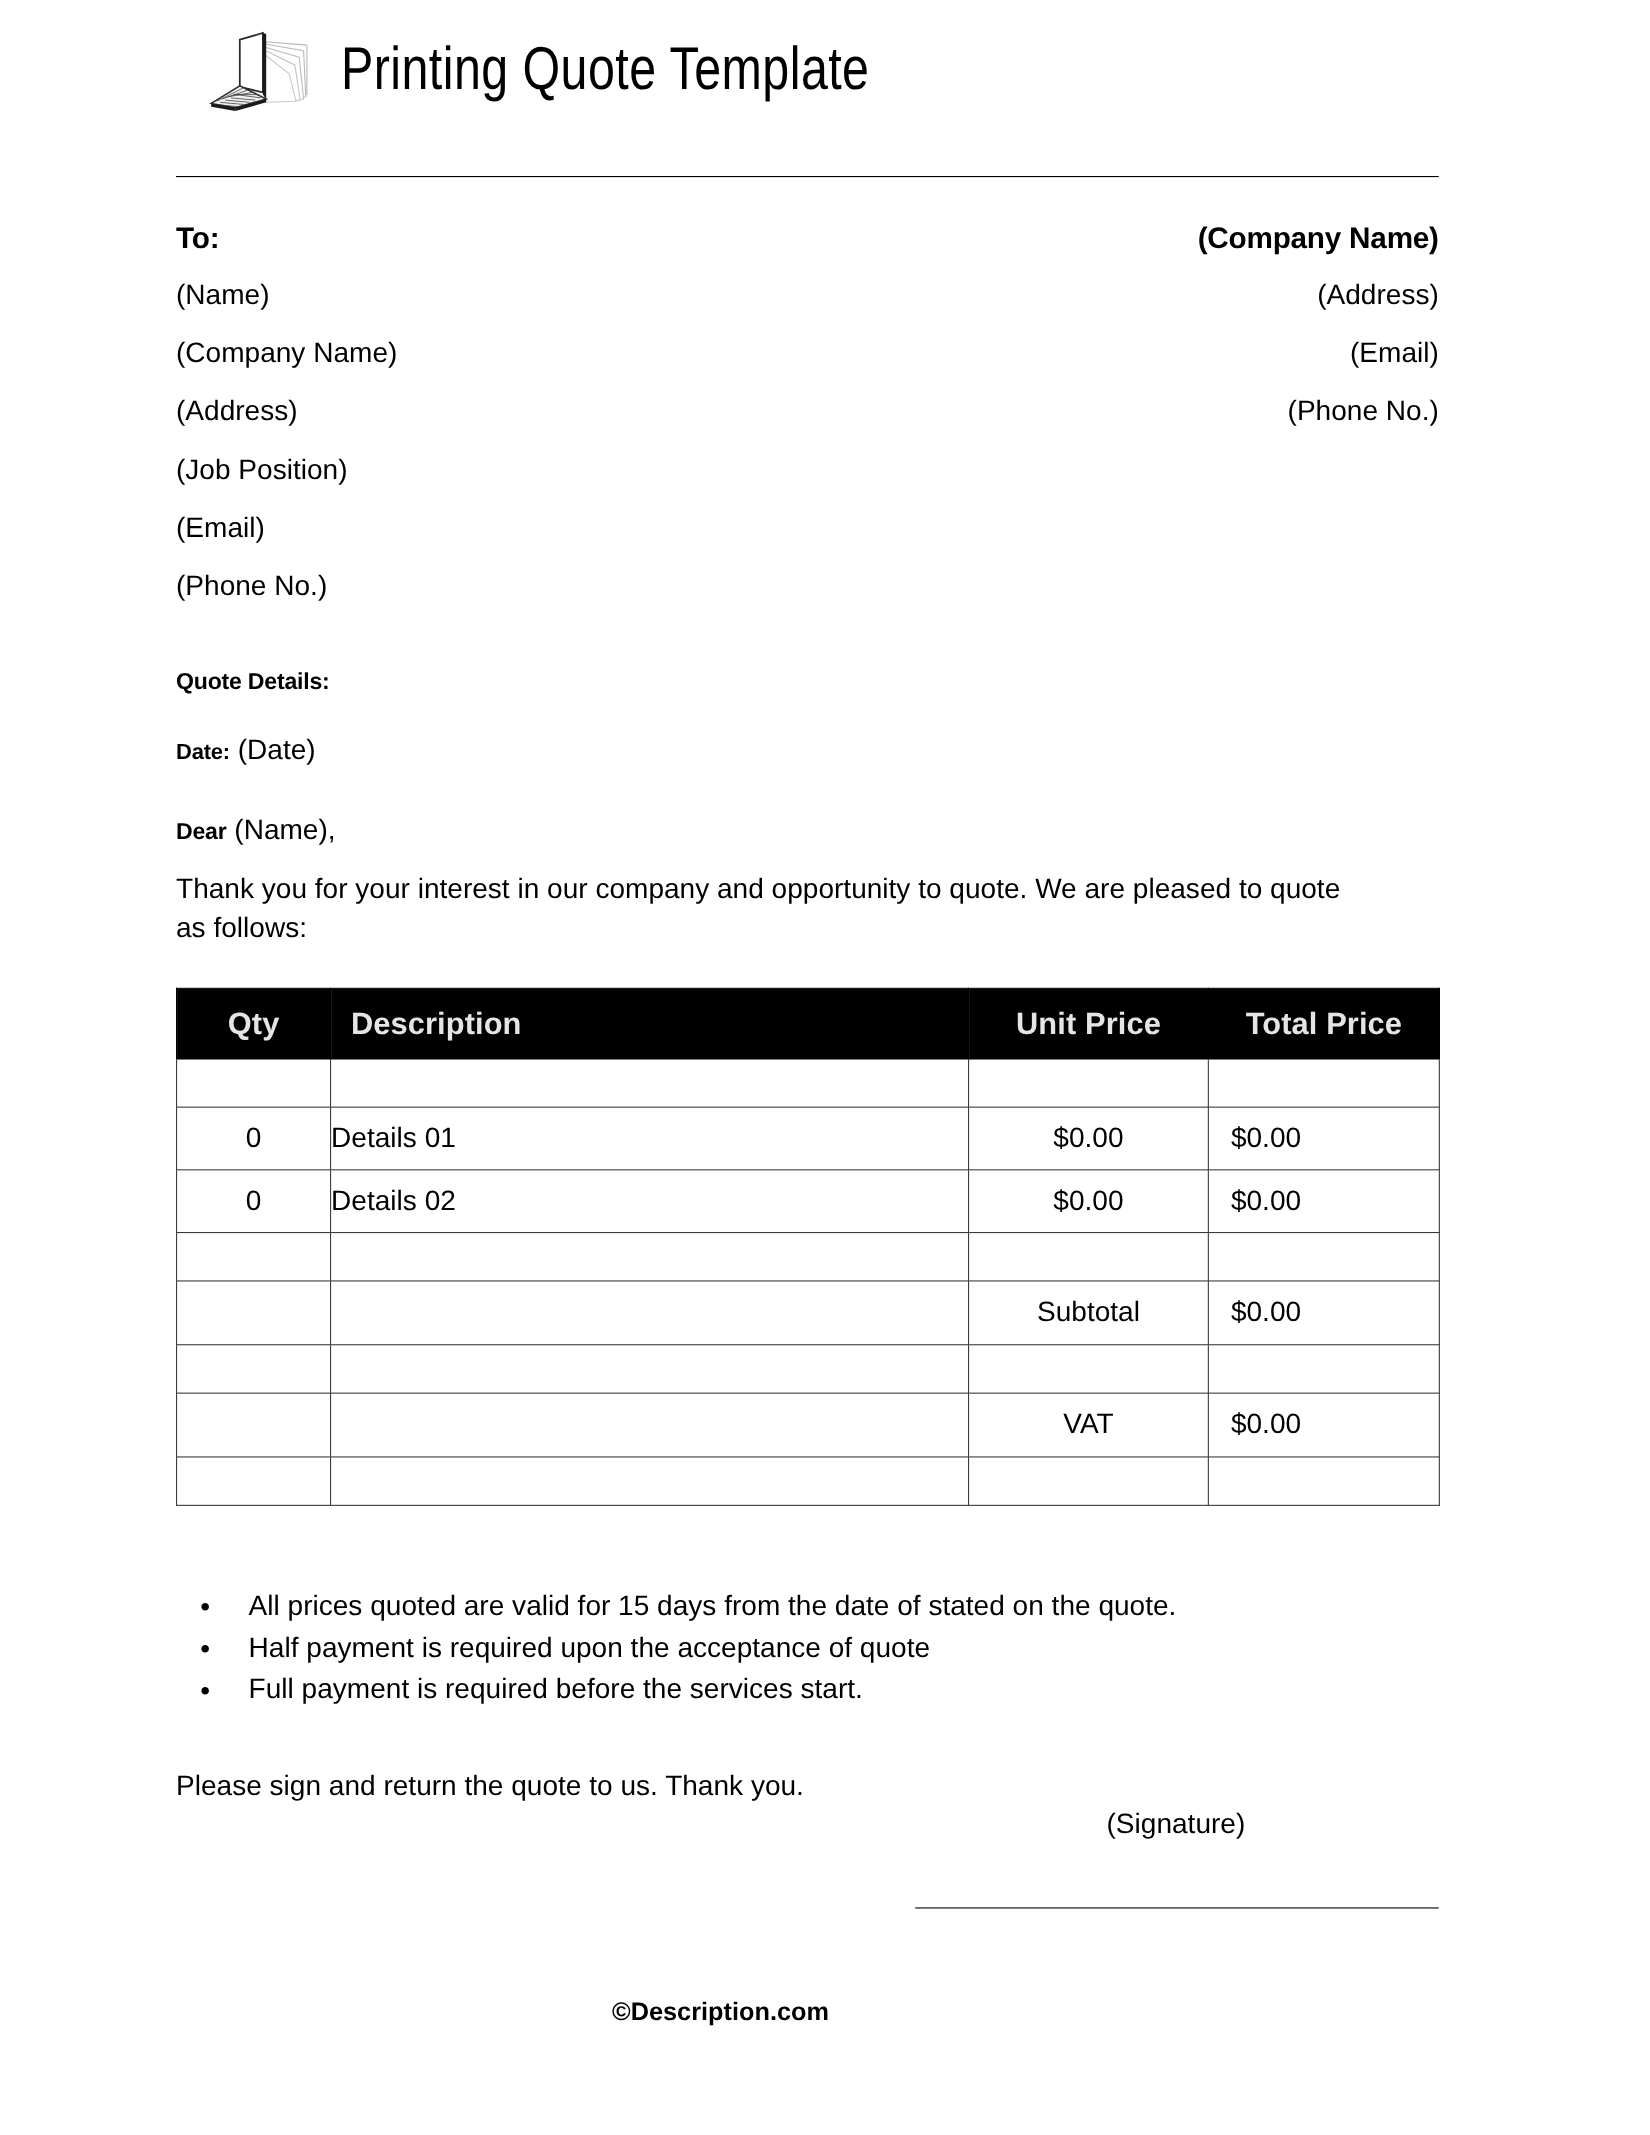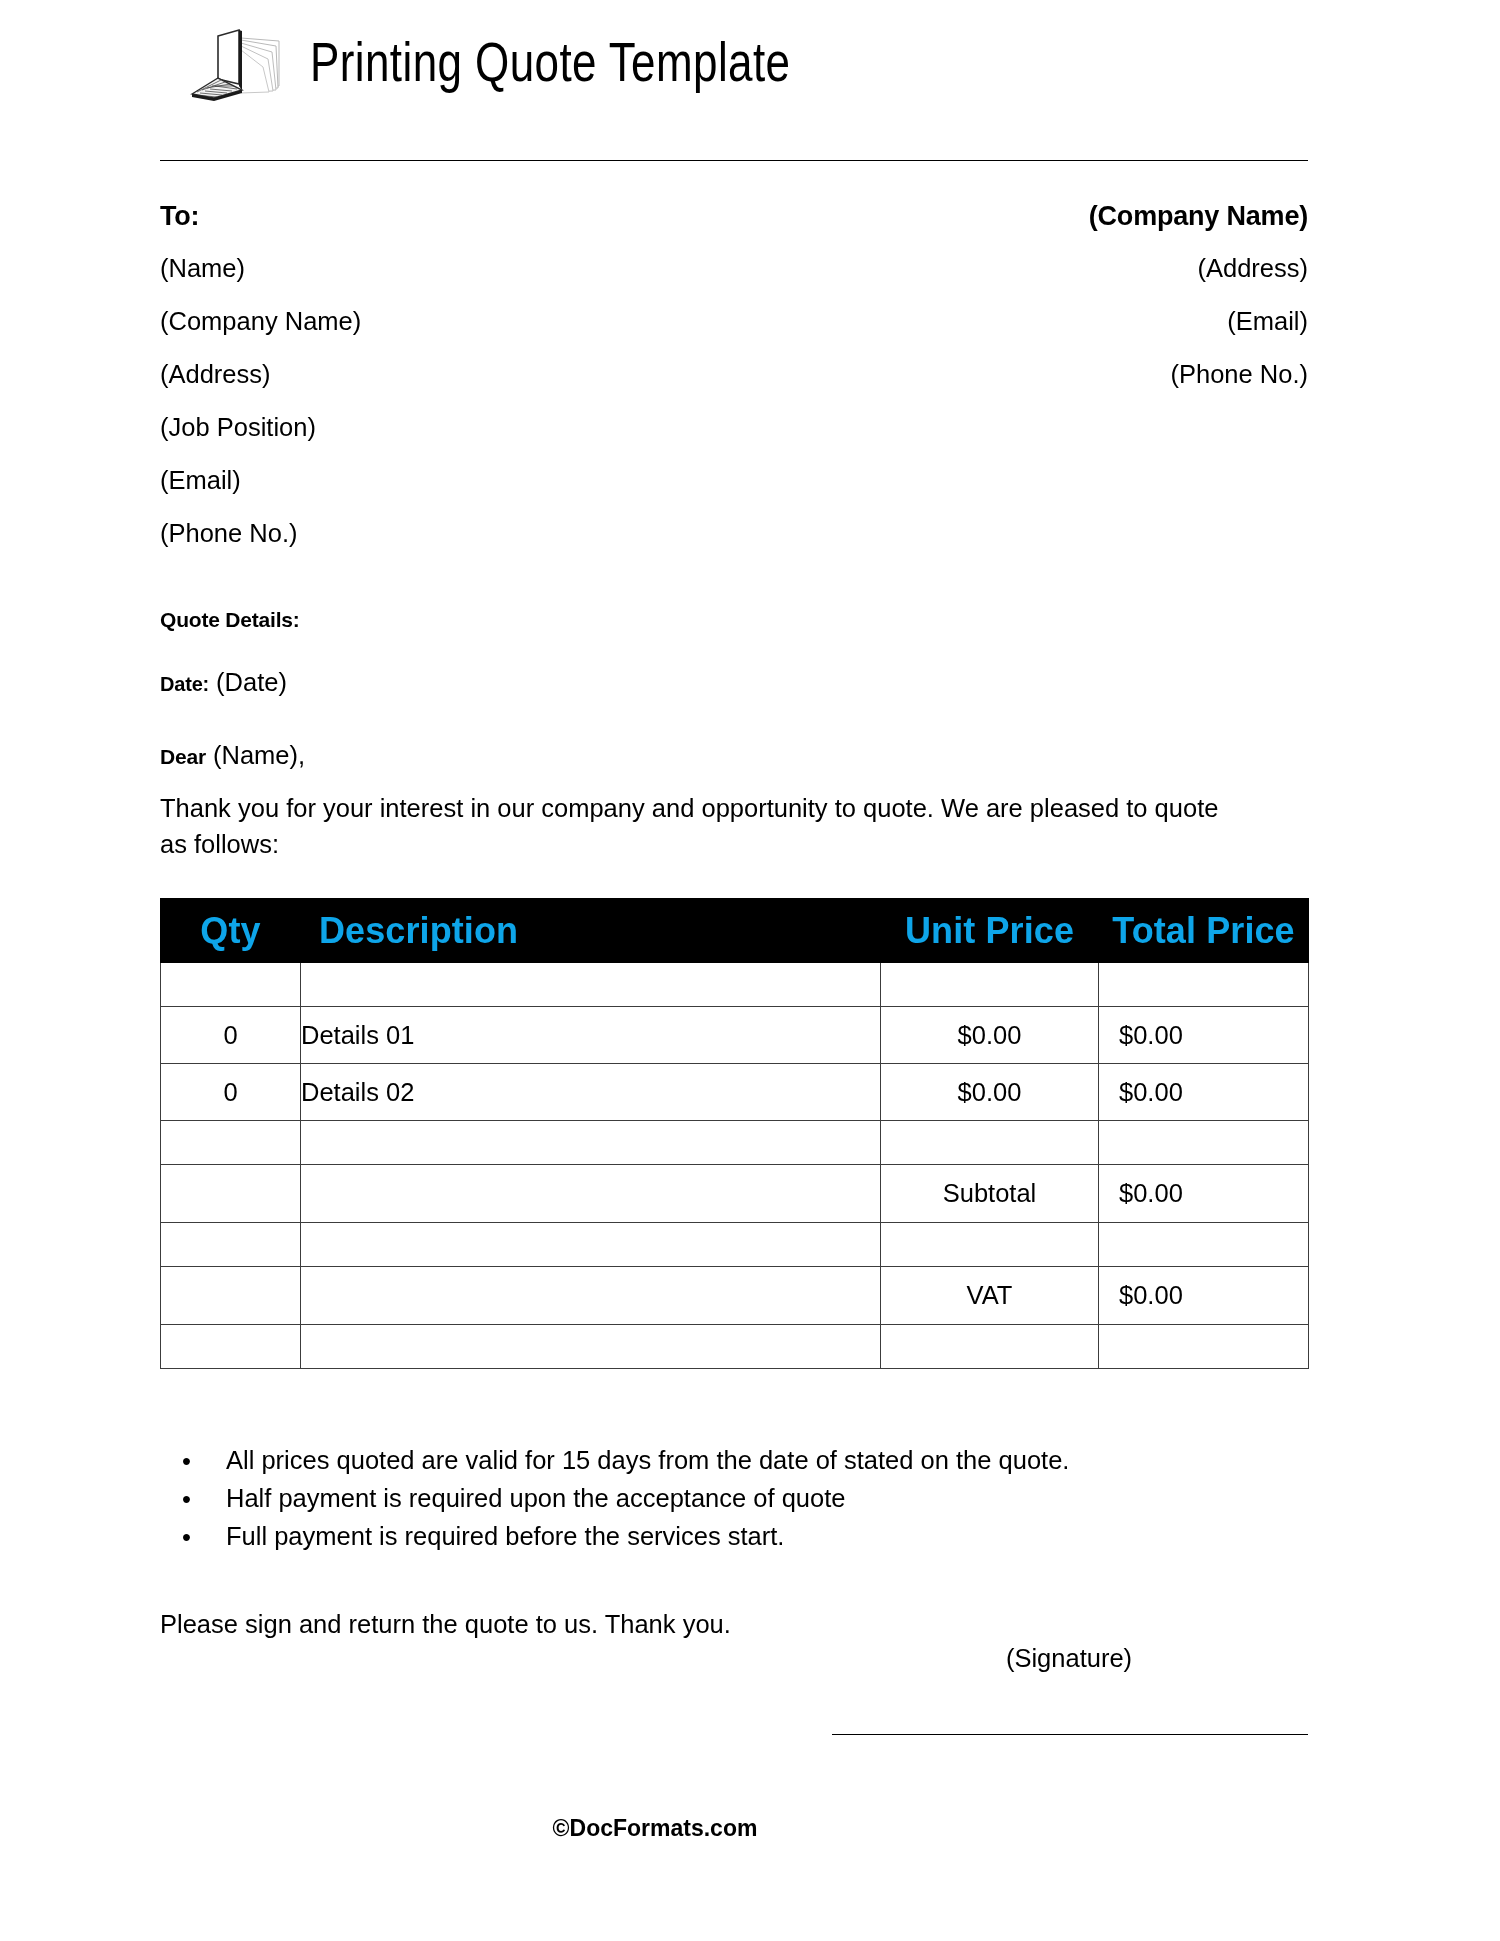--- a/index.html
+++ b/index.html
@@ -142,24 +142,24 @@
   }
   .quote-table td, .quote-table th {
     border: 1.3px solid #3c3c3c;
     padding: 0;
     font-weight: 400;
     font-size: 25.5px;
     vertical-align: middle;
   }
   .quote-table thead th {
     background: #000000;
-    color: #0ea5e9;
+    color: #e5e5e5;
     border-color: #000000;
     font-weight: 700;
-    font-size: 36px;
+    font-size: 28px;
     height: 63px;
     letter-spacing: 0.1px;
   }
   .col-qty   { width: 140px; }
   .col-desc  { width: 580px; }
   .col-unit  { width: 218px; }
   .col-total { width: 210px; }
 
   th.th-qty   { text-align: center; }
   th.th-desc  { text-align: left; padding-left: 18px; }
@@ -422,15 +422,15 @@
       <span class="bullet">•</span>
       <span>Full payment is required before the services start.</span>
     </li>
   </ul>
 
   <div class="closing-line">Please sign and return the quote to us. Thank you.</div>
 
   <div class="signature-label">(Signature)</div>
   <div class="signature-rule"></div>
 
-  <div class="footer">©DocFormats.com</div>
+  <div class="footer">©Description.com</div>
 
 </div>
 
 </body></html>

